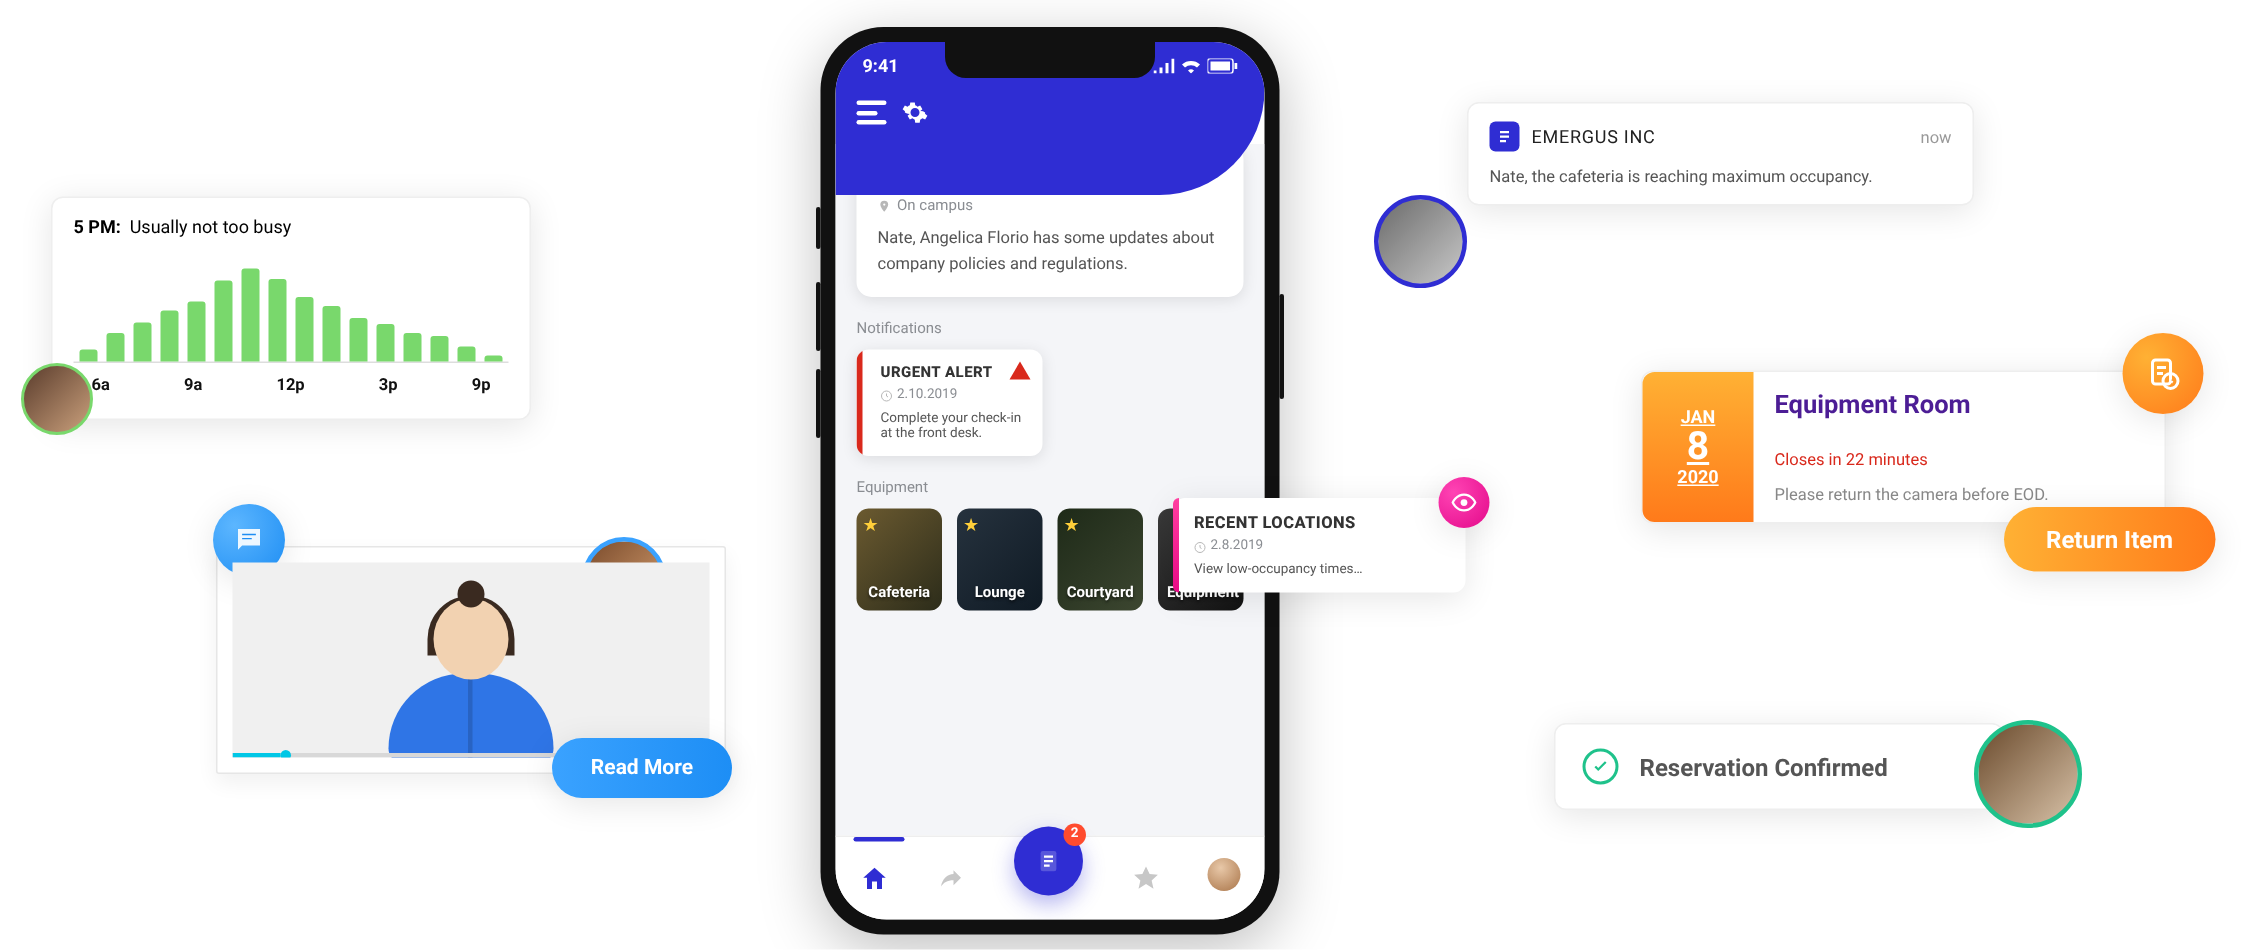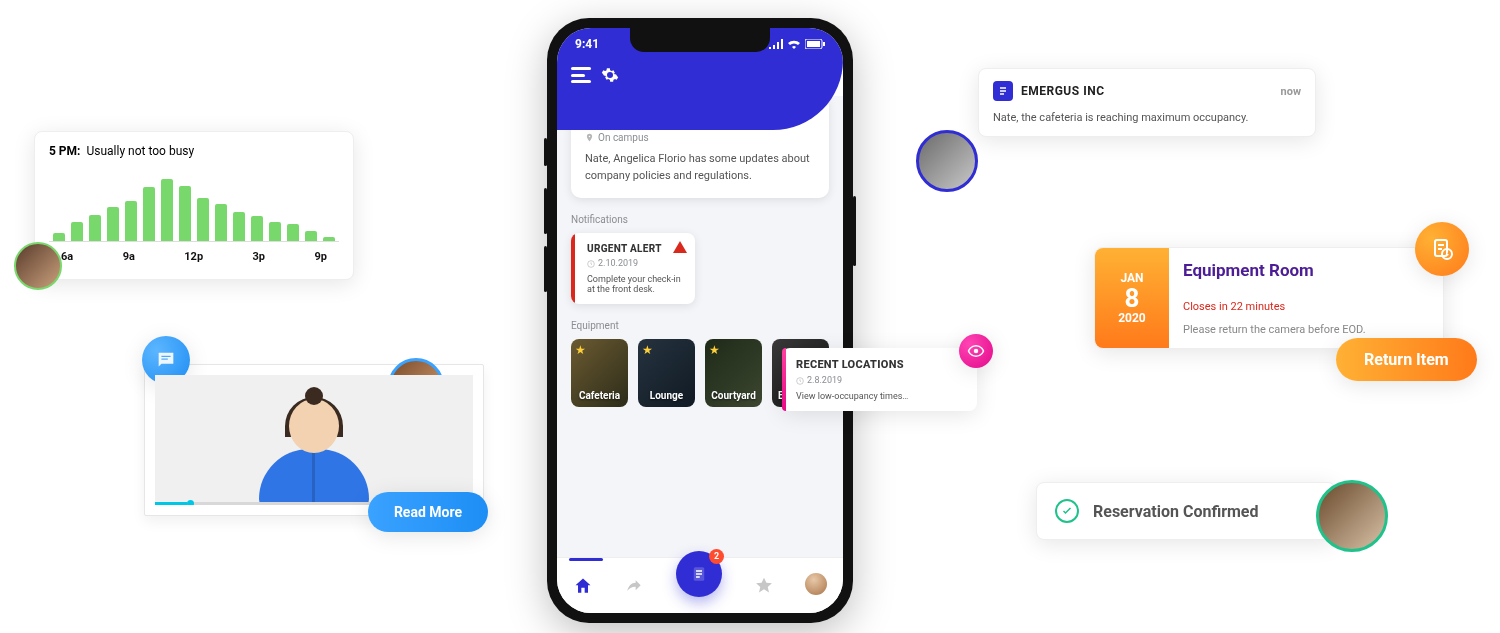--- a/index.html
+++ b/index.html
@@ -191,21 +191,21 @@
   }
   .avatar {
     border-radius: 50%;
     background: radial-gradient(circle at 40% 30%, #e8c8a8, #a97448);
     display: inline-block;
   }
 
   
   .ext-notif {
     position: absolute;
-    left: 782px; top: 348px;
+    left: 782px; top: 332px;
     width: 195px;
     background: #fff;
     border-radius: 8px;
     box-shadow: var(--shadow);
     padding: 10px 10px 10px 14px;
     font-size: 9px;
   }
   .ext-notif .stripe { position: absolute; left: 0; top: 0; bottom: 0; width: 4px; background: linear-gradient(#ff3fa0,#e80a86); border-top-left-radius: 8px; border-bottom-left-radius: 8px; }
   .eye-badge {
     position: absolute; right: -16px; top: -14px;
@@ -300,21 +300,21 @@
     position: absolute;
     left: 978px; top: 68px;
     width: 338px;
     background: #fff;
     border: 1px solid #eee;
     border-radius: 8px;
     box-shadow: var(--shadow);
     padding: 12px 14px;
     font-size: 12px;
   }
-  .push-header { display: flex; align-items: center; gap: 8px; font-weight: bold; }
+  .push-header { display: flex; align-items: center; gap: 8px; }
   .push-app-icon { width: 20px; height: 20px; border-radius: 4px; background: var(--brand-blue); display: flex; align-items: center; justify-content: center; }
   .push-app-name { flex: 1; color: #222; letter-spacing: .5px; }
   .push-time { color: #999; font-size: 11px; }
   .push-body { color: #555; margin-top: 10px; font-size: 11px; }
   .push-avatar {
     position: absolute; left: 916px; top: 130px;
     width: 62px; height: 62px; border-radius: 50%;
     border: 3px solid var(--brand-blue);
     background: linear-gradient(135deg,#6b6b6b,#c8c8c8);
   }
@@ -333,20 +333,21 @@
   }
   .equip-date {
     width: 74px;
     background: linear-gradient(180deg, var(--orange-light), var(--orange));
     color: #fff;
     display: flex; flex-direction: column; align-items: center; justify-content: center;
     font-weight: 700;
     border-top-left-radius: 8px;
     border-bottom-left-radius: 8px;
     padding: 8px 0;
+    text-decoration: underline;
   }
   .equip-date .mon { font-size: 12px; }
   .equip-date .day { font-size: 26px; line-height: 1; }
   .equip-date .year { font-size: 12px; }
   .equip-body { padding: 12px 14px; }
   .equip-title { font-size: 17px; font-weight: 700; color: #4c1d95; }
   .equip-close { color: var(--red); font-size: 11px; margin-top: 20px; }
   .equip-note { color: #888; font-size: 11px; margin-top: 10px; }
   .equip-badge {
     position: absolute;

